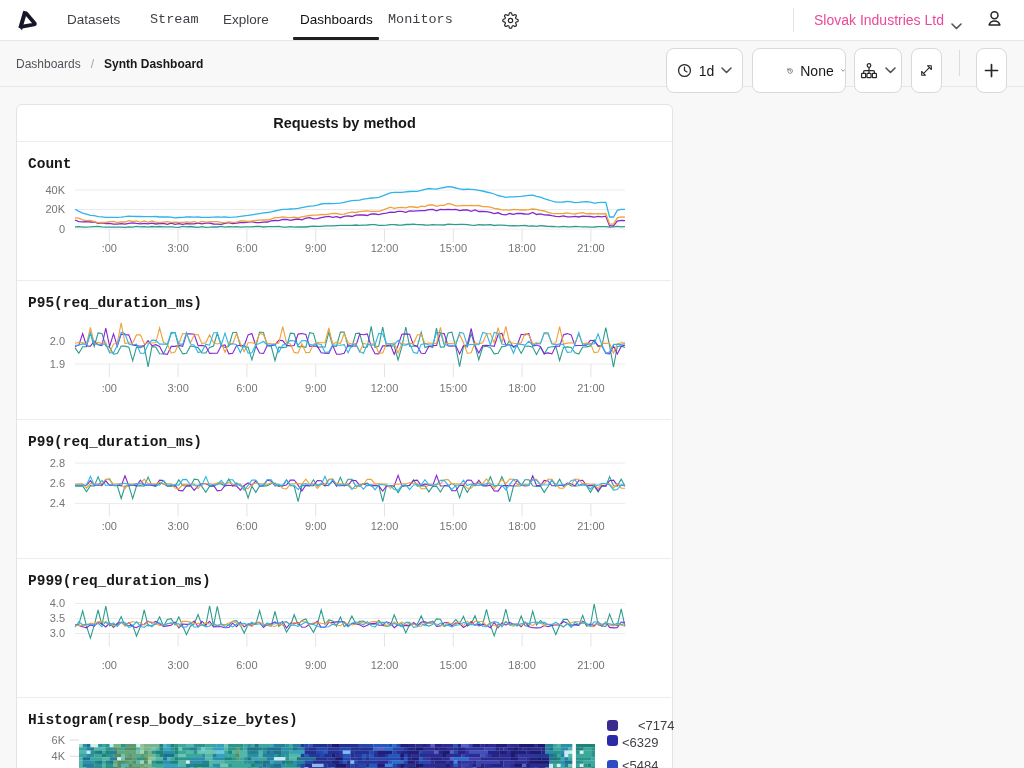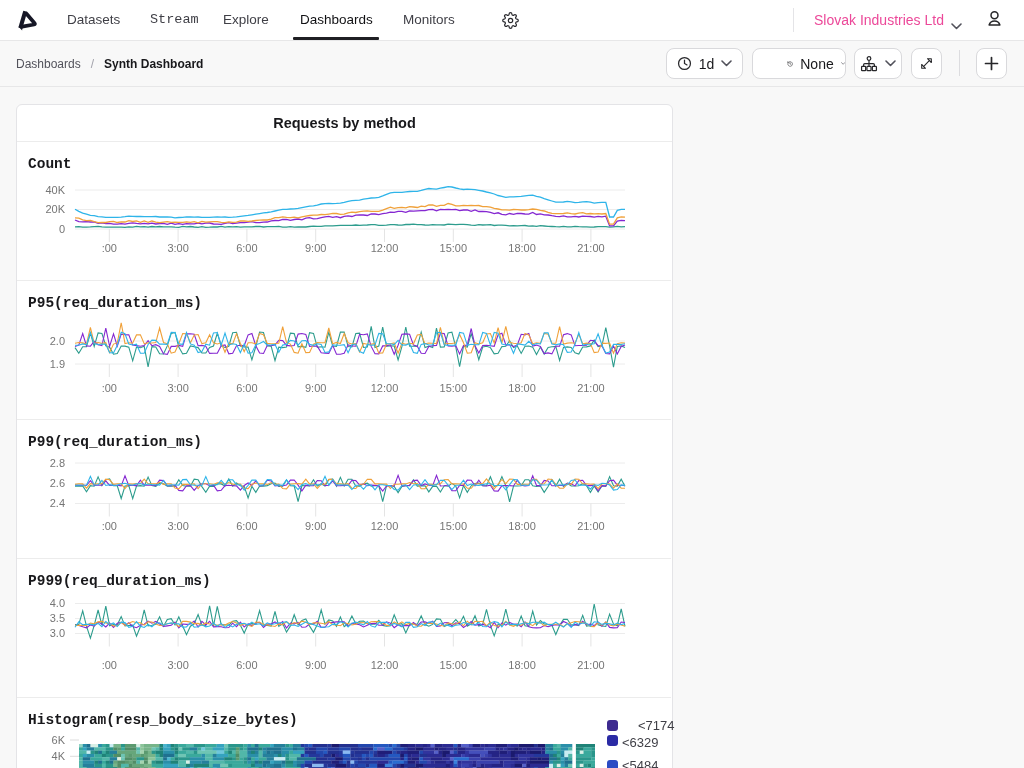--- a/index.html
+++ b/index.html
@@ -3,21 +3,21 @@
 <style>
 * { margin:0; padding:0; box-sizing:border-box; }
 html,body { width:1024px; height:768px; overflow:hidden; background:#f8f8f8;
   font-family:"Liberation Sans",sans-serif; -webkit-font-smoothing:antialiased; }
 .abs { position:absolute; }
 #nav { position:absolute; left:0; top:0; width:1024px; height:41px; background:#fff;
   border-bottom:1px solid #e7e7e8; }
 .navlink { position:absolute; top:0; height:40px; line-height:40px; font-size:13.5px; color:#3f3f46; }
 #toolbar { position:absolute; left:0; top:41px; width:1024px; height:46px; background:#f8f8f8;
   border-bottom:1px solid #e7e7e8; }
-.btn { position:absolute; top:7px; height:31px; background:#fff; border:1px solid #d9d9dc;
+.btn { position:absolute; top:7px; height:45px; background:#fff; border:1px solid #d9d9dc;
   border-radius:8px; display:flex; align-items:center; justify-content:center; gap:7px;
   font-size:14px; color:#18181b; }
 #card { position:absolute; left:16px; top:104px; width:657px; height:800px; background:#fff;
   border:1px solid #e4e4e7; border-radius:6px; }
 .sect { position:relative; width:654px; height:139px; border-bottom:1px solid #ececec; }
 .stitle { position:absolute; left:11px; top:14px; font-size:14.5px; font-weight:bold; color:#18181b;font-family:Liberation Mono, monospace; }
 .ch { position:absolute; left:0; top:36px; }
 svg text { font-family:"Liberation Sans",sans-serif; }
 </style></head>
 <body>
@@ -26,21 +26,21 @@
 <g transform="rotate(-10 11.5 11)">
 <path d="M12.6 4.9 L18.9 15.6 Q19.6 16.8 18.2 16.8 L6.0 16.8" stroke-width="3.7" stroke-linejoin="round" stroke-linecap="round"></path>
 <path d="M11.8 2.2 L4.0 18.0" stroke-width="4.1" stroke-linecap="butt"></path>
 <path d="M2.6 16.2 L6.6 15.4 L5.4 20.6 Z" fill="#161726" stroke="none"></path>
 </g>
 </svg></div>
   <span class="navlink" style="left:67px;">Datasets</span>
   <span class="navlink" style="left:150px;font-family:Liberation Mono, monospace;">Stream</span>
   <span class="navlink" style="left:223px;">Explore</span>
   <span class="navlink" style="left:300px;color:#111114;font-weight:500;">Dashboards</span>
-  <span class="navlink" style="left:403px;">Monitors</span>
+  <span class="navlink" style="left:388px;font-family:Liberation Mono, monospace;">Monitors</span>
   <div class="abs" style="left:293px;top:37px;width:86px;height:3px;background:#1f1f23;border-radius:1px;"></div>
   <div class="abs" style="left:502px;top:12px;"><svg width="17" height="17" viewBox="0 0 24 24" fill="none" stroke="#2b2b30" stroke-width="1.7" stroke-linecap="round" stroke-linejoin="round">
 <circle cx="12" cy="12" r="3.1"></circle>
 <path d="M19.4 15a1.65 1.65 0 0 0 .33 1.82l.06.06a2 2 0 1 1-2.83 2.83l-.06-.06a1.65 1.65 0 0 0-1.82-.33 1.65 1.65 0 0 0-1 1.51V21a2 2 0 1 1-4 0v-.09A1.65 1.65 0 0 0 9 19.4a1.65 1.65 0 0 0-1.82.33l-.06.06a2 2 0 1 1-2.83-2.83l.06-.06a1.65 1.65 0 0 0 .33-1.82 1.65 1.65 0 0 0-1.51-1H3a2 2 0 1 1 0-4h.09A1.65 1.65 0 0 0 4.6 9a1.65 1.65 0 0 0-.33-1.82l-.06-.06a2 2 0 1 1 2.83-2.83l.06.06a1.65 1.65 0 0 0 1.82.33H9a1.65 1.65 0 0 0 1-1.51V3a2 2 0 1 1 4 0v.09a1.65 1.65 0 0 0 1 1.51 1.65 1.65 0 0 0 1.82-.33l.06-.06a2 2 0 1 1 2.83 2.83l-.06.06a1.65 1.65 0 0 0-.33 1.82V9a1.65 1.65 0 0 0 1.51 1H21a2 2 0 1 1 0 4h-.09a1.65 1.65 0 0 0-1.51 1z"></path>
 </svg></div>
   <div class="abs" style="left:793px;top:8px;width:1px;height:24px;background:#e4e4e7;"></div>
   <span class="abs" style="left:814px;top:0;height:40px;line-height:40px;font-size:14px;color:#ec4899;">Slovak Industries Ltd</span>
   <div class="abs" style="left:951px;top:16px;"><svg width="11" height="7" viewBox="0 0 11 7" fill="none" stroke="#52525b" stroke-width="1.6" stroke-linecap="round" stroke-linejoin="round">
         <path d="M1 1l4.5 4.5L10 1"></path>
       </svg></div>

